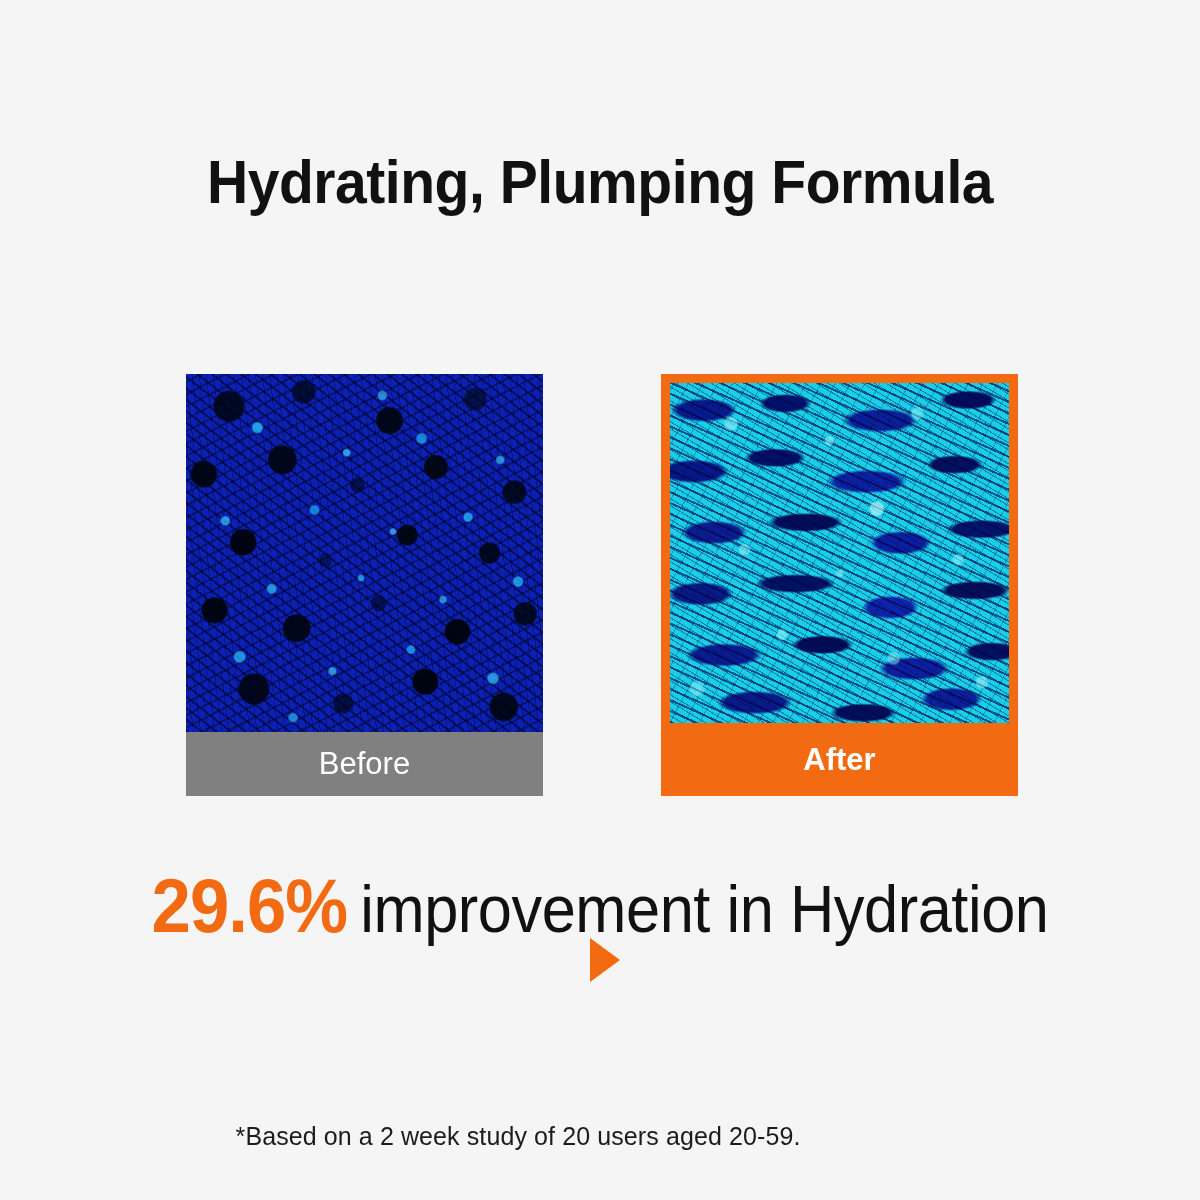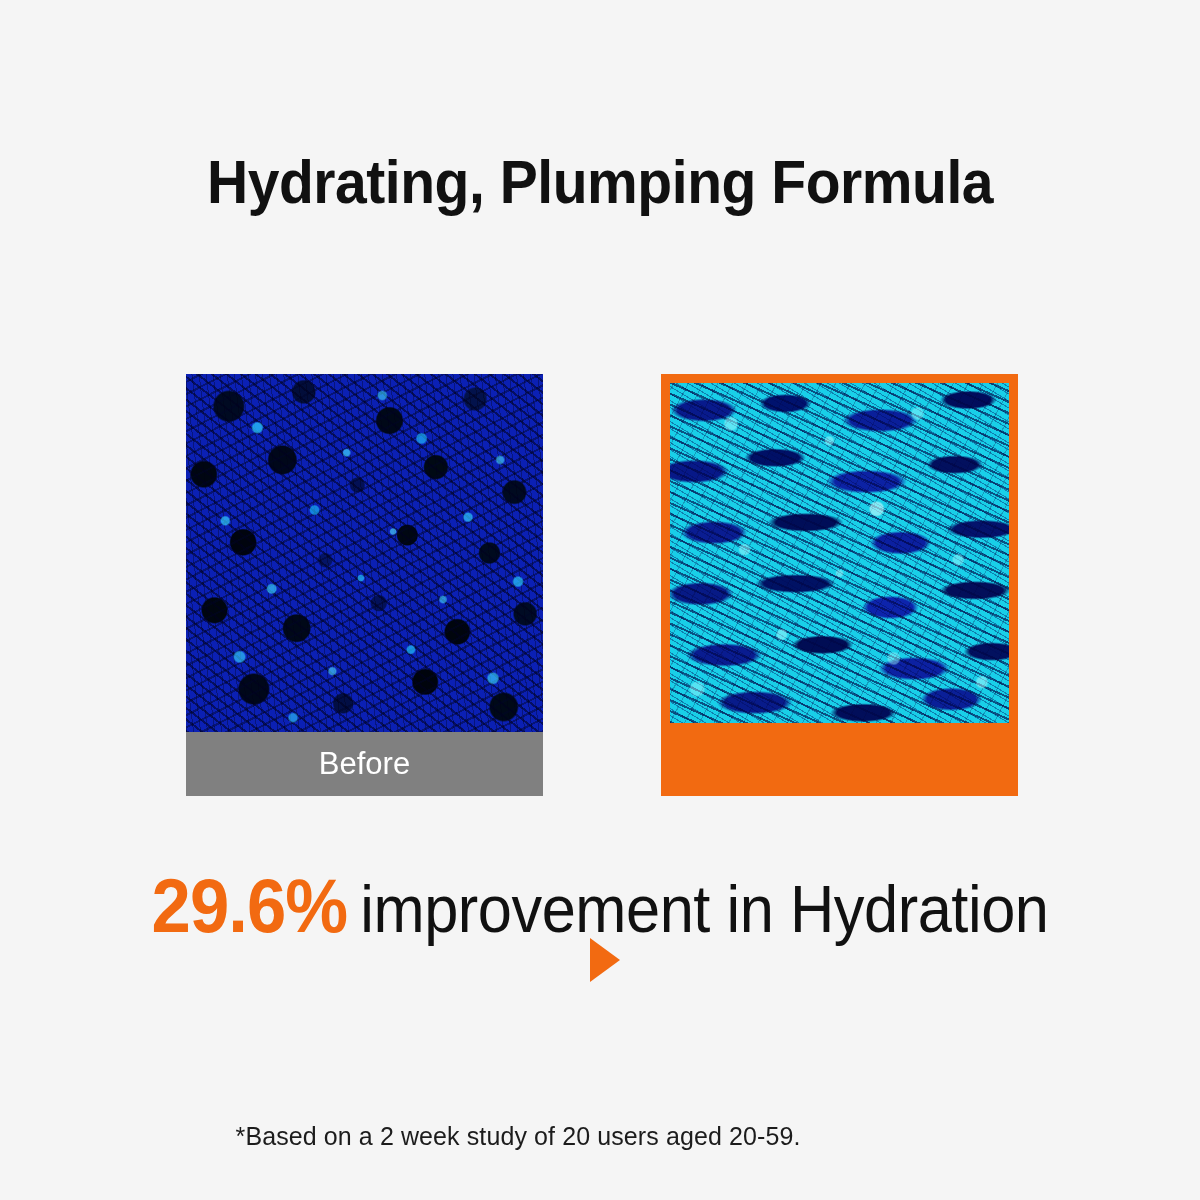--- a/index.html
+++ b/index.html
@@ -291,20 +291,21 @@
     </div>
 
     <div class="arrow"></div>
 
     <div class="panel panel-after">
       <div class="swatch swatch-after">
         <div class="tex tex-after-a"></div>
         <div class="tex tex-after-b"></div>
         <div class="tex tex-after-c"></div>
       </div>
+      <div class="panel-caption caption-after">After</div>
     </div>
 
   </div>
 
   <div class="stat-line">
     <span class="stat-value">29.6%</span><span class="stat-text">improvement in Hydration</span>
   </div>
 
   <div class="footnote">*Based on a 2 week study of 20 users aged 20-59.</div>
 

